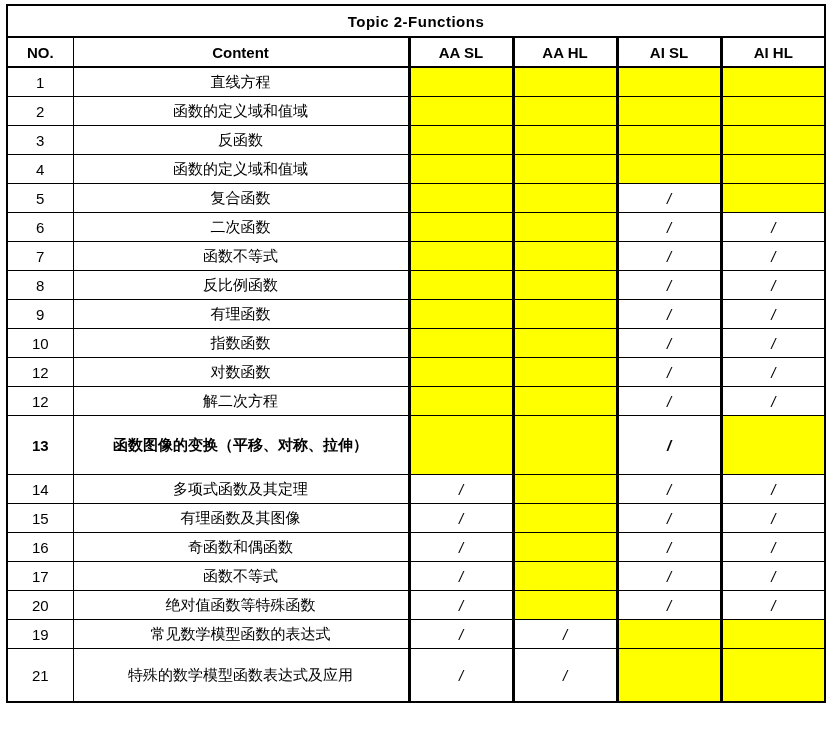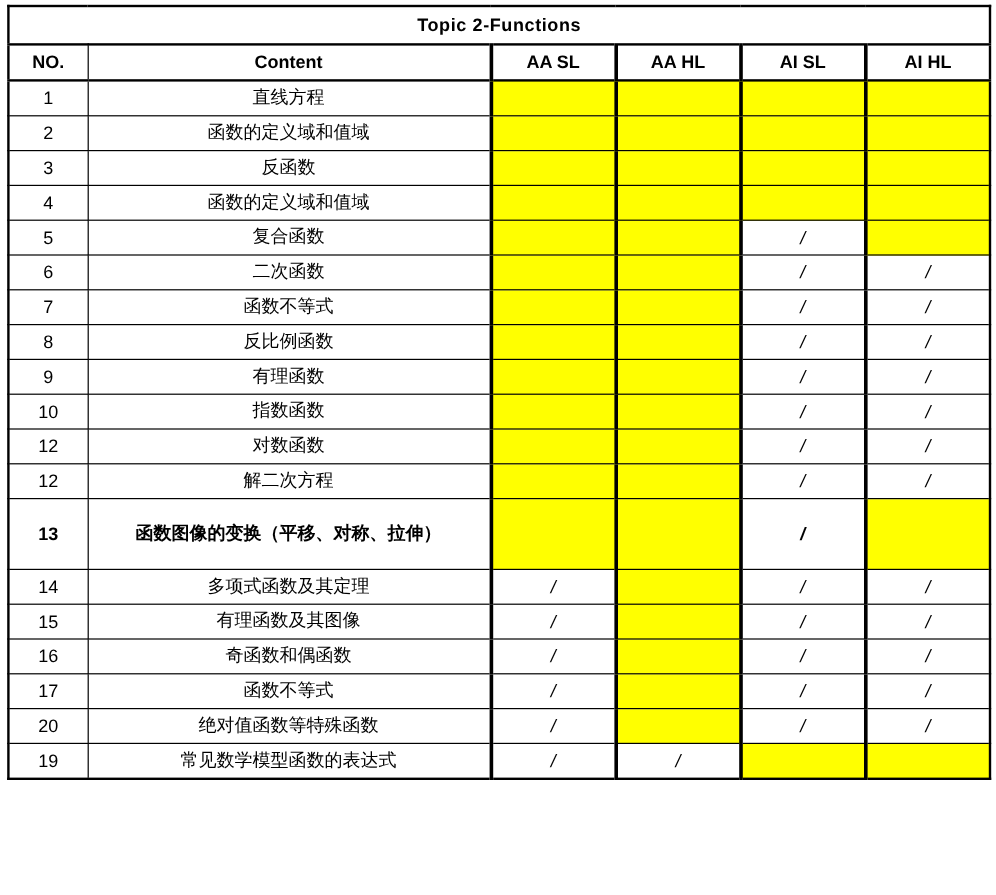--- a/index.html
+++ b/index.html
@@ -254,15 +254,23 @@
           <td class="row-cell sep-left"><span class="slash">/</span></td>
         </tr>
         <tr>
           <td class="row-cell">19</td>
           <td class="row-cell content-cell">常见数学模型函数的表达式</td>
           <td class="row-cell sep-left"><span class="slash">/</span></td>
           <td class="row-cell sep-left"><span class="slash">/</span></td>
           <td class="row-cell sep-left yes"></td>
           <td class="row-cell sep-left yes"></td>
         </tr>
+        <tr>
+          <td class="row-cell tall-b">21</td>
+          <td class="row-cell content-cell tall-b">特殊的数学模型函数表达式及应用</td>
+          <td class="row-cell sep-left tall-b"><span class="slash">/</span></td>
+          <td class="row-cell sep-left tall-b"><span class="slash">/</span></td>
+          <td class="row-cell sep-left tall-b yes"></td>
+          <td class="row-cell sep-left tall-b yes"></td>
+        </tr>
       </tbody>
   </table>
 </div>
 
 </body></html>

